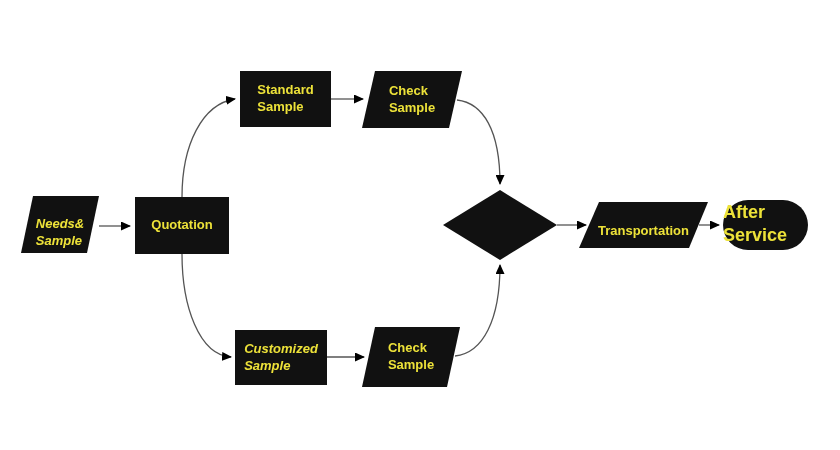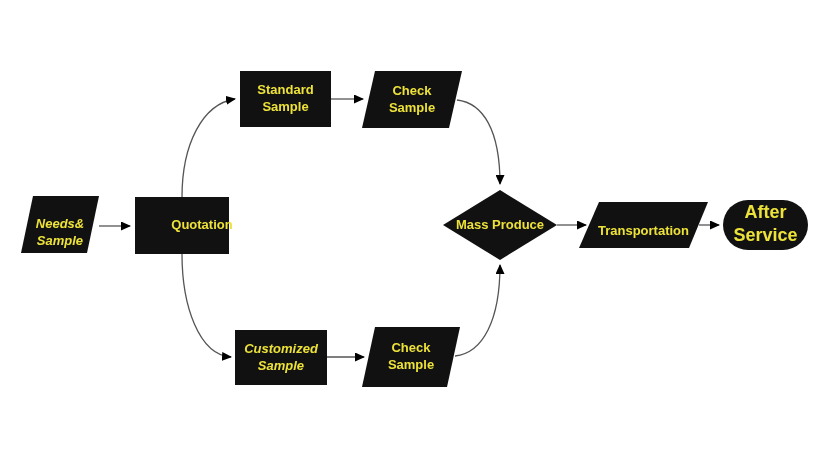--- a/index.html
+++ b/index.html
@@ -18,21 +18,21 @@
   .canvas svg {
     position: absolute;
     left: 0;
     top: 0;
   }
   .node-label {
     position: absolute;
     display: flex;
     align-items: center;
     justify-content: center;
-    text-align: center;
+    text-align: left;
     white-space: pre-line;
     color: #EDE239;
     font-weight: bold;
     font-size: 13px;
     line-height: 1.3;
     pointer-events: none;
   }
 </style>
 </head>
 <body>
@@ -62,26 +62,25 @@
     <path d="M375,71 L462,71 L449,128 L362,128 Z" fill="#111111"></path>
     <rect x="235" y="330" width="92" height="55" fill="#111111"></rect>
     <path d="M375,327 L460,327 L447,387 L362,387 Z" fill="#111111"></path>
     <path d="M443,225 L500,190 L557,225 L500,260 Z" fill="#111111"></path>
     <path d="M599,202 L708,202 L689,248 L579,248 Z" fill="#111111"></path>
     <rect x="723" y="200" width="85" height="50" rx="25" ry="25" fill="#111111"></rect>
   </svg>
 
   <div class="node-label" style="left:21px;  top:196px; width:78px;  height:74px;font-style:italic;">Needs&amp;
 Sample</div>
-  <div class="node-label" style="left:135px; top:197px; width:94px;  height:57px;padding-left:20px;">Quotation</div>
+  <div class="node-label" style="left:135px; top:197px; width:94px;  height:57px;">Quotation</div>
   <div class="node-label" style="left:240px; top:71px;  width:91px;  height:56px;">Standard
 Sample</div>
   <div class="node-label" style="left:362px; top:71px;  width:100px; height:57px;">Check
 Sample</div>
   <div class="node-label" style="left:235px; top:330px; width:92px;  height:55px;font-style:italic;">Customized
 Sample</div>
   <div class="node-label" style="left:362px; top:327px; width:98px;  height:60px;">Check
 Sample</div>
-  <div class="node-label" style="left:443px; top:190px; width:114px; height:70px;">Mass Produce</div>
   <div class="node-label" style="left:579px; top:202px; width:129px; height:58px;">Transportation</div>
   <div class="node-label" style="left:723px; top:199px; width:85px;  height:50px; font-size:18px;">After Service</div>
 
 </div>
 
 </body></html>

